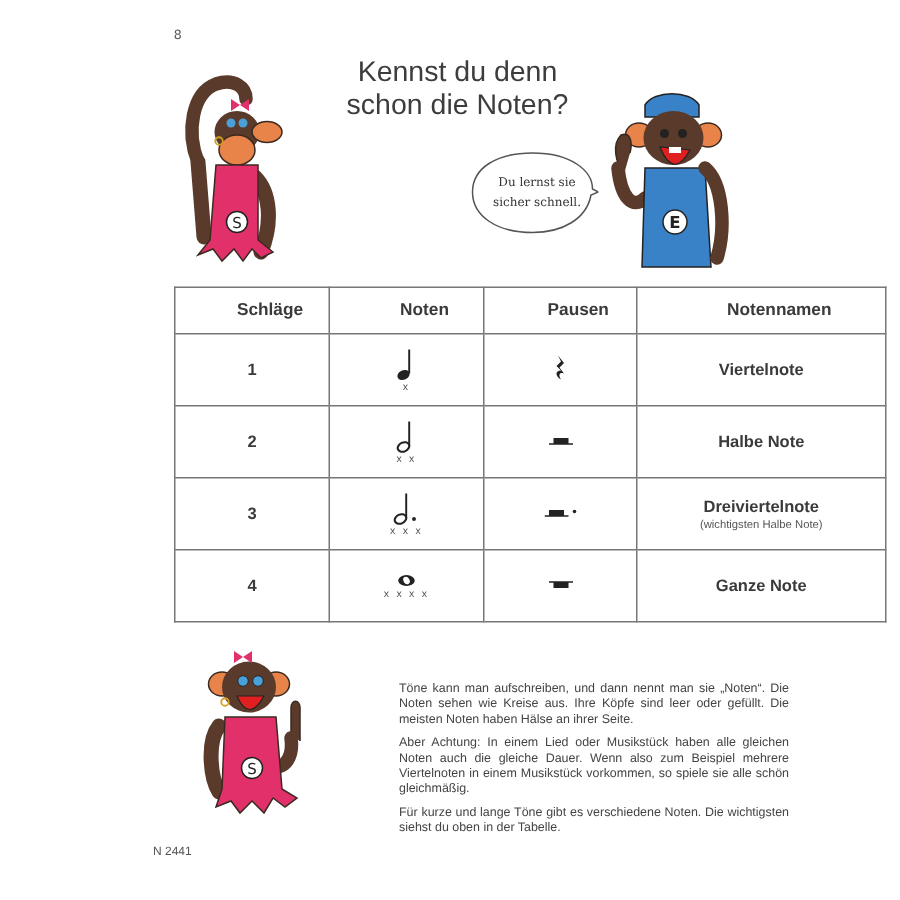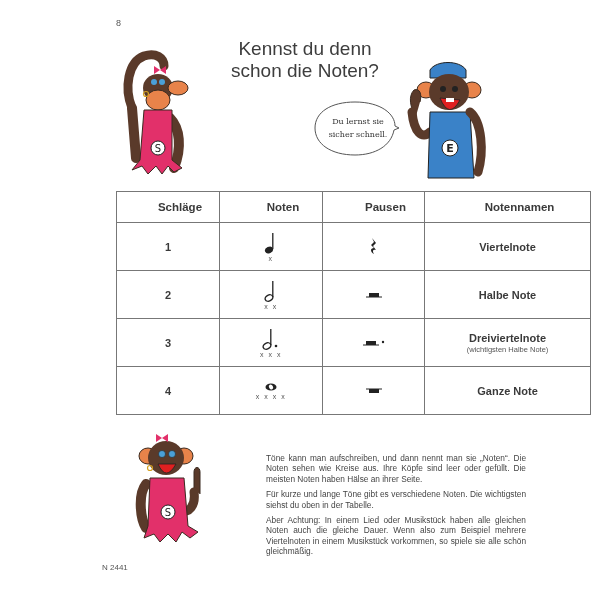--- a/index.html
+++ b/index.html
@@ -180,17 +180,17 @@
   <path d="M62 58 L62 40 C62 34 68 34 68 40 L68 62" fill="#5a3a2a" stroke="#3a2a20" stroke-width="1"></path>
   <path d="M62 60 C64 74 56 82 50 78" stroke="#5a3a2a" stroke-width="9" fill="none" stroke-linecap="round"></path>
   <path d="M14 52 C6 62 8 86 14 96" stroke="#5a3a2a" stroke-width="10" fill="none" stroke-linecap="round"></path>
   <path d="M18 46 L52 46 L56 94 L66 100 L58 106 L50 100 L44 110 L36 102 L28 110 L22 102 L12 106 L16 94 Z" fill="#e2306a" stroke="#3a2a20" stroke-width="1"></path>
   <circle cx="36" cy="80" r="7" fill="#fff" stroke="#222" stroke-width="1"></circle>
   <text x="36" y="84" font-size="10" text-anchor="middle" font-family="DejaVu Sans, sans-serif" fill="#222">S</text>
 </svg>
 
 <div class="body-text">
   <p>Töne kann man aufschreiben, und dann nennt man sie „Noten“. Die Noten sehen wie Kreise aus. Ihre Köpfe sind leer oder gefüllt. Die meisten Noten haben Hälse an ihrer Seite.</p>
+  <p>Aber Achtung: In einem Lied oder Musikstück haben alle gleichen Noten auch die gleiche Dauer. Wenn also zum Beispiel mehrere Viertelnoten in einem Musikstück vorkommen, so spiele sie alle schön gleichmäßig.</p>
   <p>Für kurze und lange Töne gibt es verschiedene Noten. Die wichtigsten siehst du oben in der Tabelle.</p>
-  <p>Aber Achtung: In einem Lied oder Musikstück haben alle gleichen Noten auch die gleiche Dauer. Wenn also zum Beispiel mehrere Viertelnoten in einem Musikstück vorkommen, so spiele sie alle schön gleichmäßig.</p>
 </div>
 
 <div class="footer-code">N 2441</div>
 
 </body></html>

